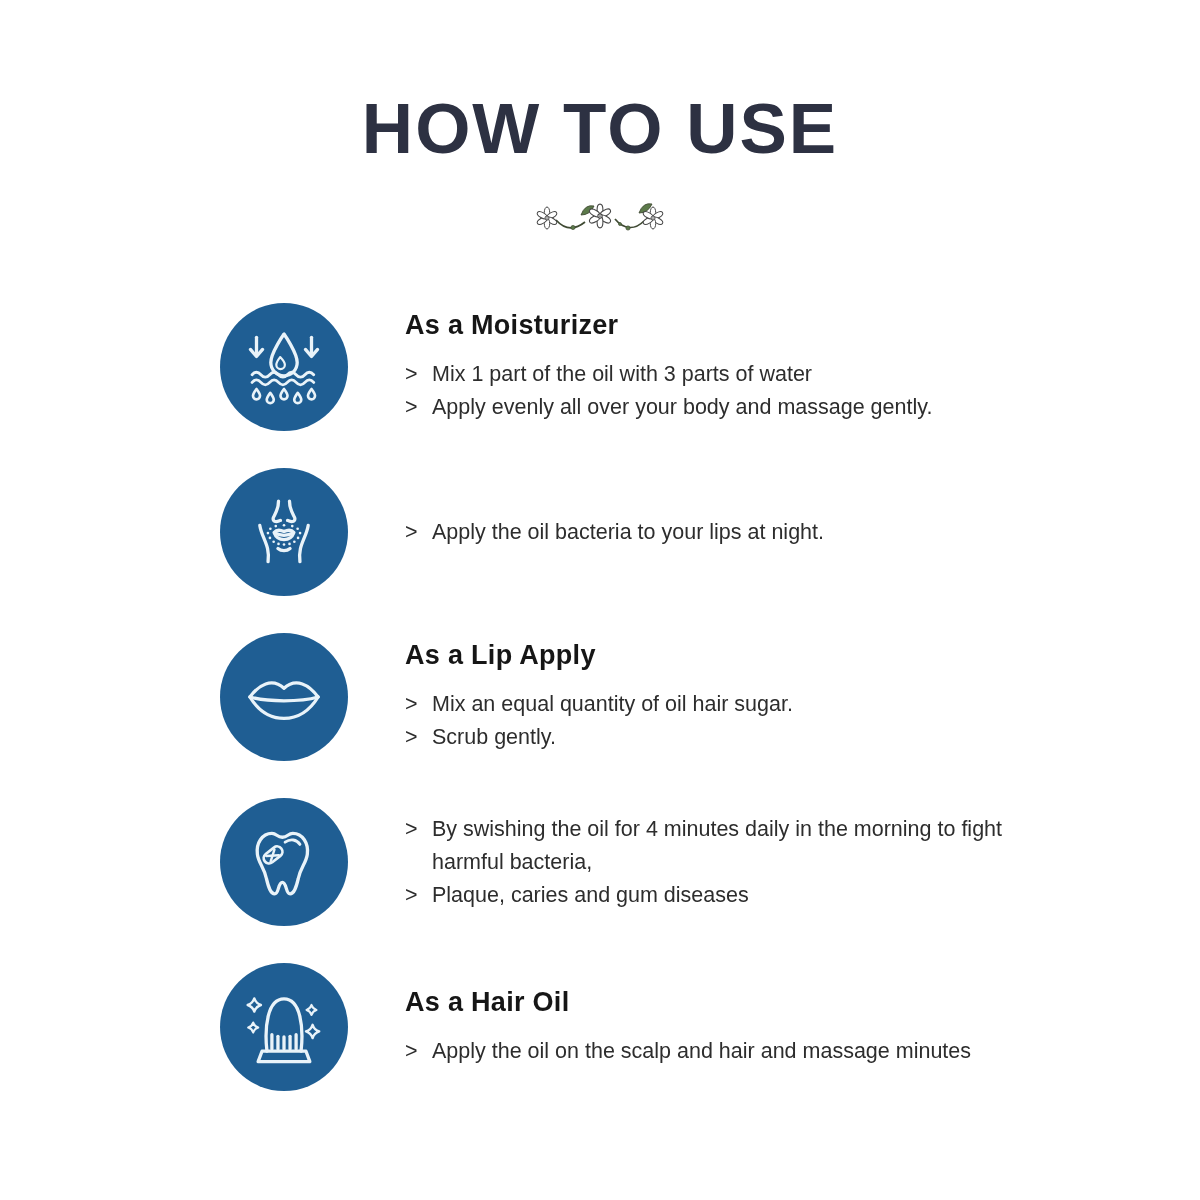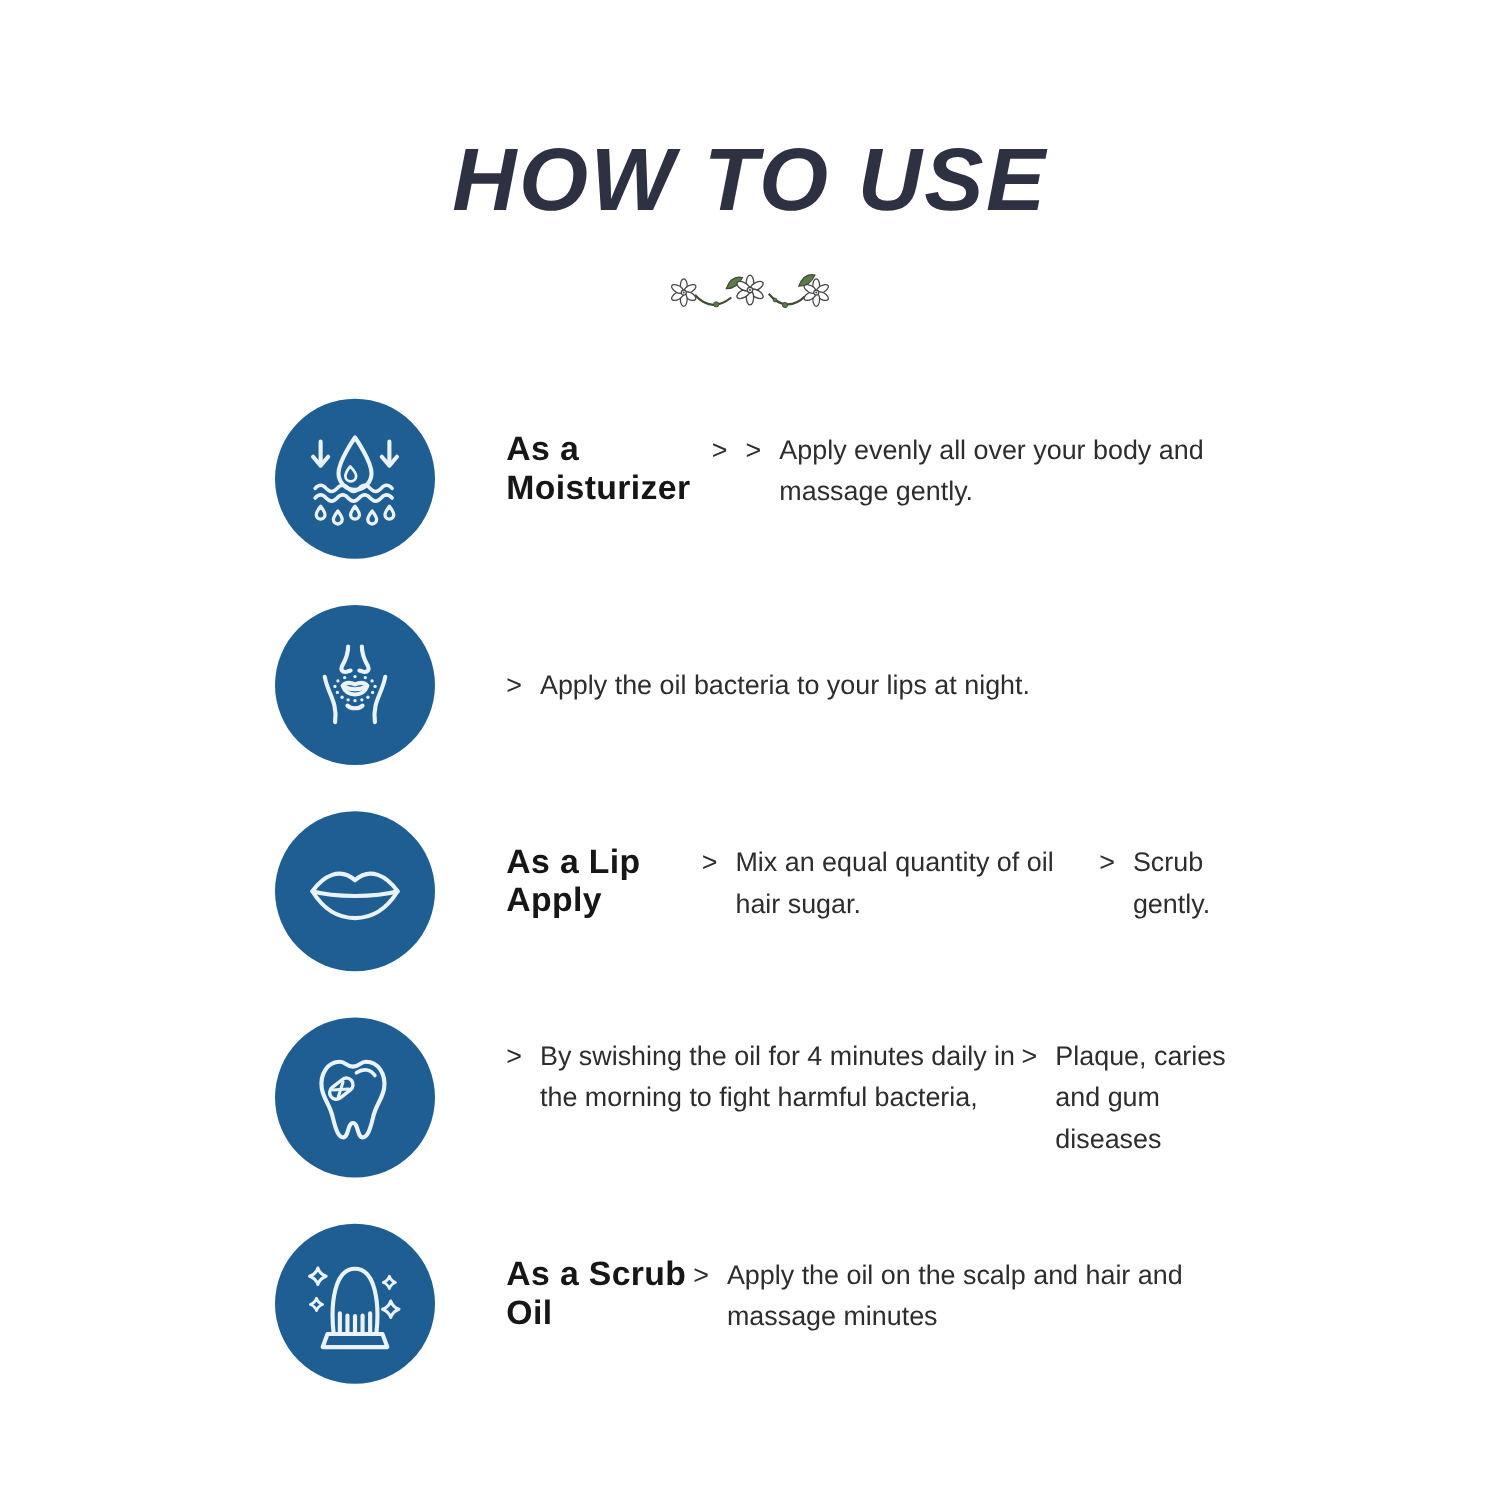--- a/index.html
+++ b/index.html
@@ -16,27 +16,26 @@
   body{
     margin:0;
     width:1200px;
     height:1200px;
     background:#ffffff;
     font-family:"Liberation Sans", sans-serif;
     overflow:hidden;
   }
   .wrap{padding-top:88px;}
   .page-title{
-    margin:16px;
+    margin:0;
     text-align:center;
     font-size:71px;
     font-weight:800;
     letter-spacing:2px;
     color:var(--title);
-    font-style:italic;
   }
   .divider{
     display:flex;
     justify-content:center;
     margin-top:26px;
   }
   .rows{
     margin:62px 0 0 220px;
     width:840px;
   }
@@ -53,20 +52,21 @@
     background:var(--circle-blue);
     display:flex;
     align-items:center;
     justify-content:center;
   }
   .circle svg{width:88px;height:88px;display:block;}
   .txt{
     margin-left:57px;
     max-width:598px;
     display:flex;
+    flex-direction:column;
     justify-content:center;
   }
   .sec-heading{
     margin:0 0 17px 0;
     font-size:27px;
     font-weight:700;
     letter-spacing:.3px;
     color:var(--heading);
   }
   .bullet{
@@ -139,20 +139,21 @@
             <path d="M40 60 c0 0 -3.2 4.2 -3.2 6.2 a3.2 3.2 0 0 0 6.4 0 c0 -2 -3.2 -6.2 -3.2 -6.2 Z" stroke-width="2.4"></path>
             <path d="M52.5 63.5 c0 0 -3.2 4.2 -3.2 6.2 a3.2 3.2 0 0 0 6.4 0 c0 -2 -3.2 -6.2 -3.2 -6.2 Z" stroke-width="2.4"></path>
             <path d="M65 60 c0 0 -3.2 4.2 -3.2 6.2 a3.2 3.2 0 0 0 6.4 0 c0 -2 -3.2 -6.2 -3.2 -6.2 Z" stroke-width="2.4"></path>
           </g>
         </svg>
       </div>
       <div class="txt">
         <h2 class="sec-heading">As a Moisturizer</h2>
         <div class="bullet">
           <span class="marker">&gt;</span>
+          <span>Mix 1 part of the oil with 3 parts of water</span>
         </div>
         <div class="bullet">
           <span class="marker">&gt;</span>
           <span>Apply evenly all over your body and massage gently.</span>
         </div>
       </div>
     </div>
 
     <div class="row">
       <div class="circle">
@@ -252,21 +253,21 @@
             <line x1="45.5" y1="48.5" x2="45.5" y2="60"></line>
             <line x1="51" y1="47" x2="51" y2="60"></line>
             <path d="M13 14 Q14.5 18.5 19 20 Q14.5 21.5 13 26 Q11.5 21.5 7 20 Q11.5 18.5 13 14 Z" stroke-width="2.2"></path>
             <path d="M12 36 Q13.1 39.4 16.5 40.5 Q13.1 41.6 12 45 Q10.9 41.6 7.5 40.5 Q10.9 39.4 12 36 Z" stroke-width="2"></path>
             <path d="M65 20 Q66.1 23.4 69.5 24.5 Q66.1 25.6 65 29 Q63.9 25.6 60.5 24.5 Q63.9 23.4 65 20 Z" stroke-width="2"></path>
             <path d="M66 38 Q67.5 42.5 72 44 Q67.5 45.5 66 50 Q64.5 45.5 60 44 Q64.5 42.5 66 38 Z" stroke-width="2.2"></path>
           </g>
         </svg>
       </div>
       <div class="txt">
-        <h2 class="sec-heading">As a Scrub Oil</h2>
+        <h2 class="sec-heading">As a Hair Oil</h2>
         <div class="bullet">
           <span class="marker">&gt;</span>
           <span>Apply the oil on the scalp and hair and massage minutes</span>
         </div>
       </div>
     </div>
 
   </div>
 </div>
 

